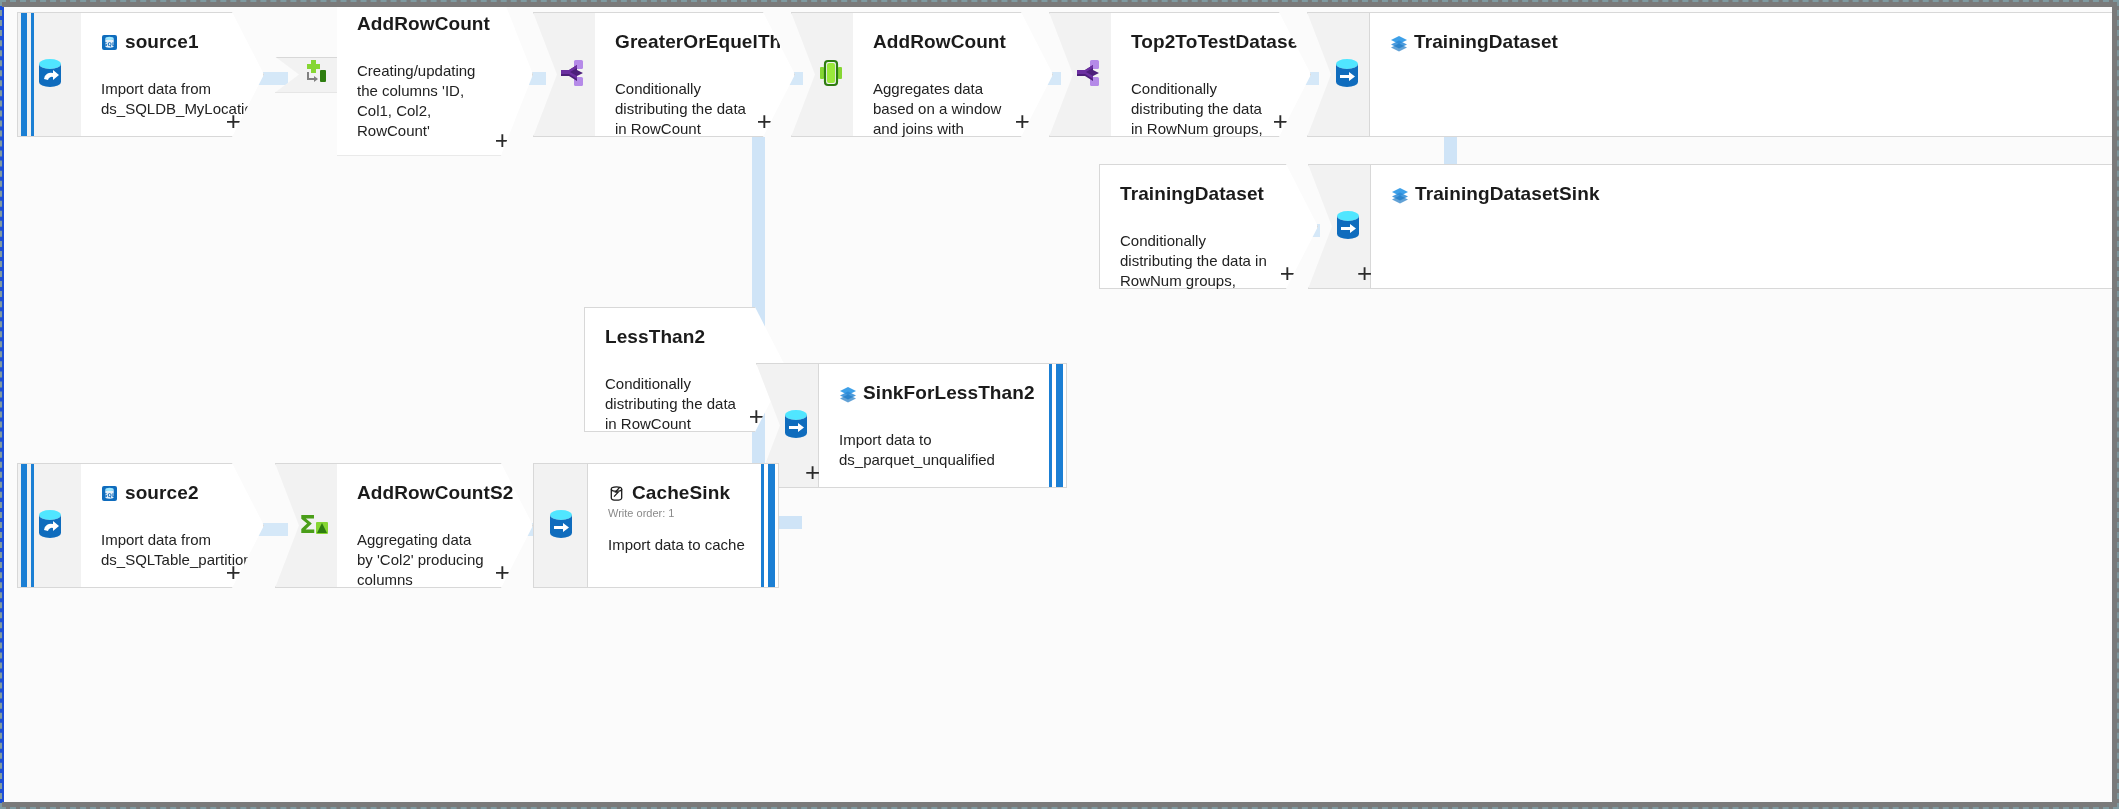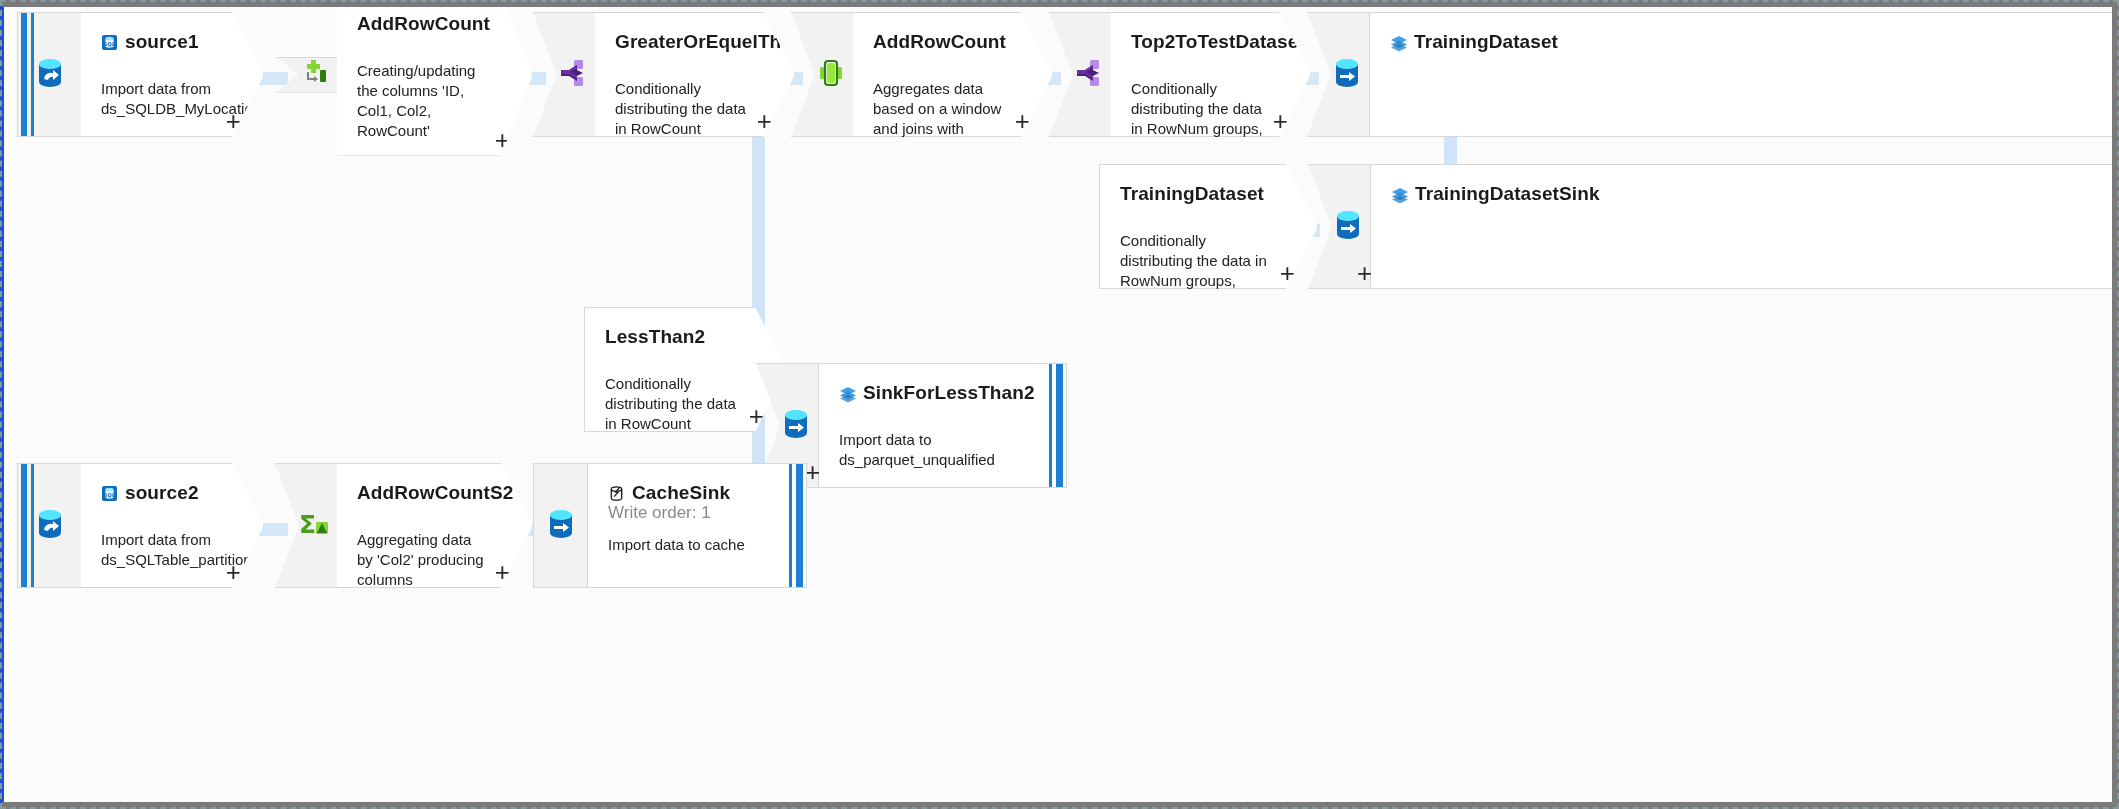--- a/index.html
+++ b/index.html
@@ -88,21 +88,21 @@
   .node-title {
     font-size: 19px;
     font-weight: bold;
     color: #1b1b1b;
     letter-spacing: .1px;
     line-height: 22px;
     display: flex; align-items: center; gap: 7px;
     white-space: nowrap;
   }
   .node-subtitle {
-    font-size: 17px;
+    font-size: 11px;
     color: #8a8a8a;
     line-height: 16px;
     margin-top: 1px;
   }
   .node-desc {
     font-size: 15px;
     color: #222222;
     line-height: 20px;
     margin-top: 26px;
     max-width: 240px;
@@ -426,21 +426,21 @@
     <div class="node" style="left:529px; top:456px; height:125px;">
       <div class="icon-panel flat" style="width:54px;">
         <span class="ico">
           <svg width="30" height="32" viewBox="0 0 30 32">
             <ellipse cx="15" cy="7" rx="11" ry="5" fill="#50e6ff"></ellipse>
             <path d="M4 7 v18 a11 5 0 0 0 22 0 V7 a11 5 0 0 1 -22 0z" fill="#0f6cbd"></path>
             <path d="M8 18h9v-3l6 4.5-6 4.5v-3H8z" fill="#ffffff"></path>
           </svg>
         </span>
       </div>
-      <div class="body-panel flat" style="width:220px; padding-right:22px;">
+      <div class="body-panel flat" style="width:192px; padding-right:22px;">
         <span class="stripe-right"></span>
         <div class="node-title">
           <span class="ico-sm">
             <svg width="17" height="17" viewBox="0 0 17 17">
               <ellipse cx="8.5" cy="4" rx="5.2" ry="2.2" fill="none" stroke="#1b1b1b" stroke-width="1.3"></ellipse>
               <path d="M3.3 4v9a5.2 2.2 0 0 0 10.4 0V4" fill="none" stroke="#1b1b1b" stroke-width="1.3"></path>
               <path d="M11.5 2.5l-4 4.5 2.5 0.4-4 4.3" stroke="#1b1b1b" stroke-width="1.2" fill="none"></path>
             </svg>
           </span>
           <span>CacheSink</span>

